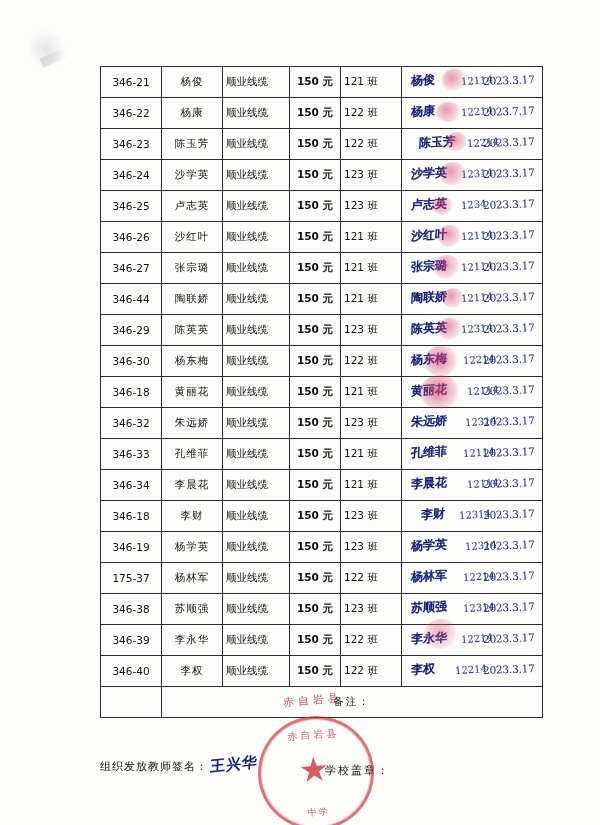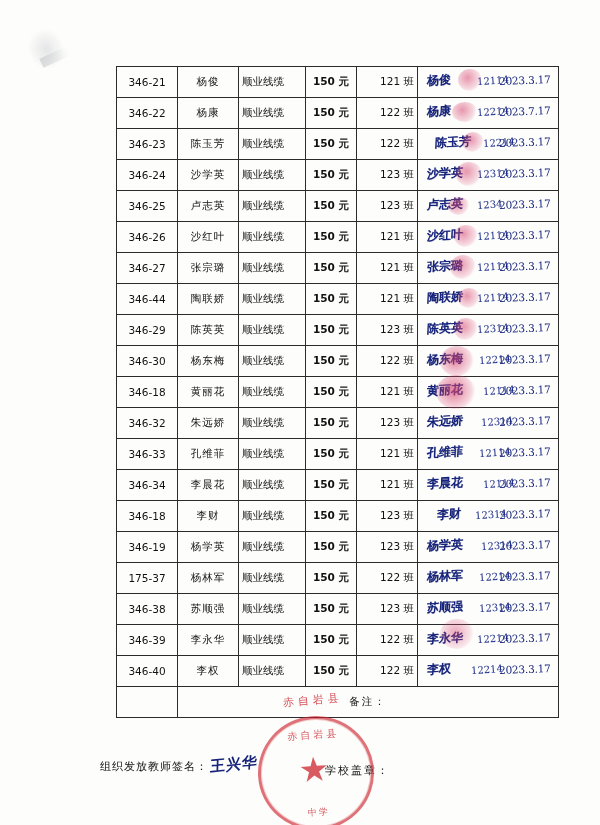--- a/index.html
+++ b/index.html
@@ -38,36 +38,35 @@
     background: linear-gradient(90deg, rgba(160,165,170,0.35), rgba(255,255,255,0));
     transform: rotate(-25deg);
   }
   table.sheet {
     position: absolute;
     left: 100px;
     top: 66px;
     width: 400px;
     border-collapse: collapse;
     table-layout: fixed;
-    margin-left: 16px;
   }
   table.sheet td {
     border: 1px solid #2b2b2b;
     font-size: 10.5px;
     color: #111;
     padding: 0 3px;
     height: 30px;
     vertical-align: middle;
     position: relative;
   }
   .c-id     { width: 54px;  text-align: center; }
   .c-name   { width: 54px;  text-align: center; letter-spacing: 1px; }
   .c-item   { width: 60px;  text-align: left; line-height: 1.05; font-size: 10px; padding-left: 5px;}
   .c-amt    { width: 44px;  text-align: center; font-size: 10px; font-weight: bold;}
-  .c-class  { width: 54px;  text-align: right; font-size: 10px; }
+  .c-class  { width: 54px;  text-align: left; font-size: 10px; }
   .c-sign   { width: 134px; text-align: left; }
 
   .sign-cell { padding: 0; }
   .handwriting {
     display: block;
     position: relative;
     height: 30px;
     width: 100%;
     color: #1b2a8a;
     font-family: "DejaVu Serif", "Liberation Serif", serif;

